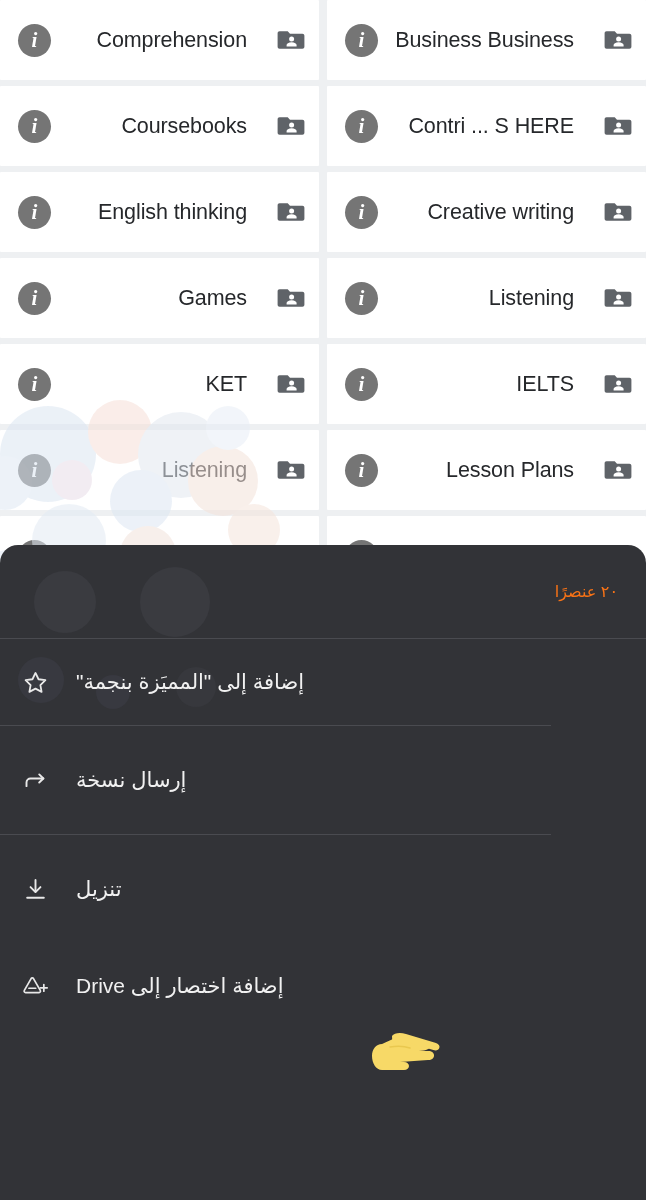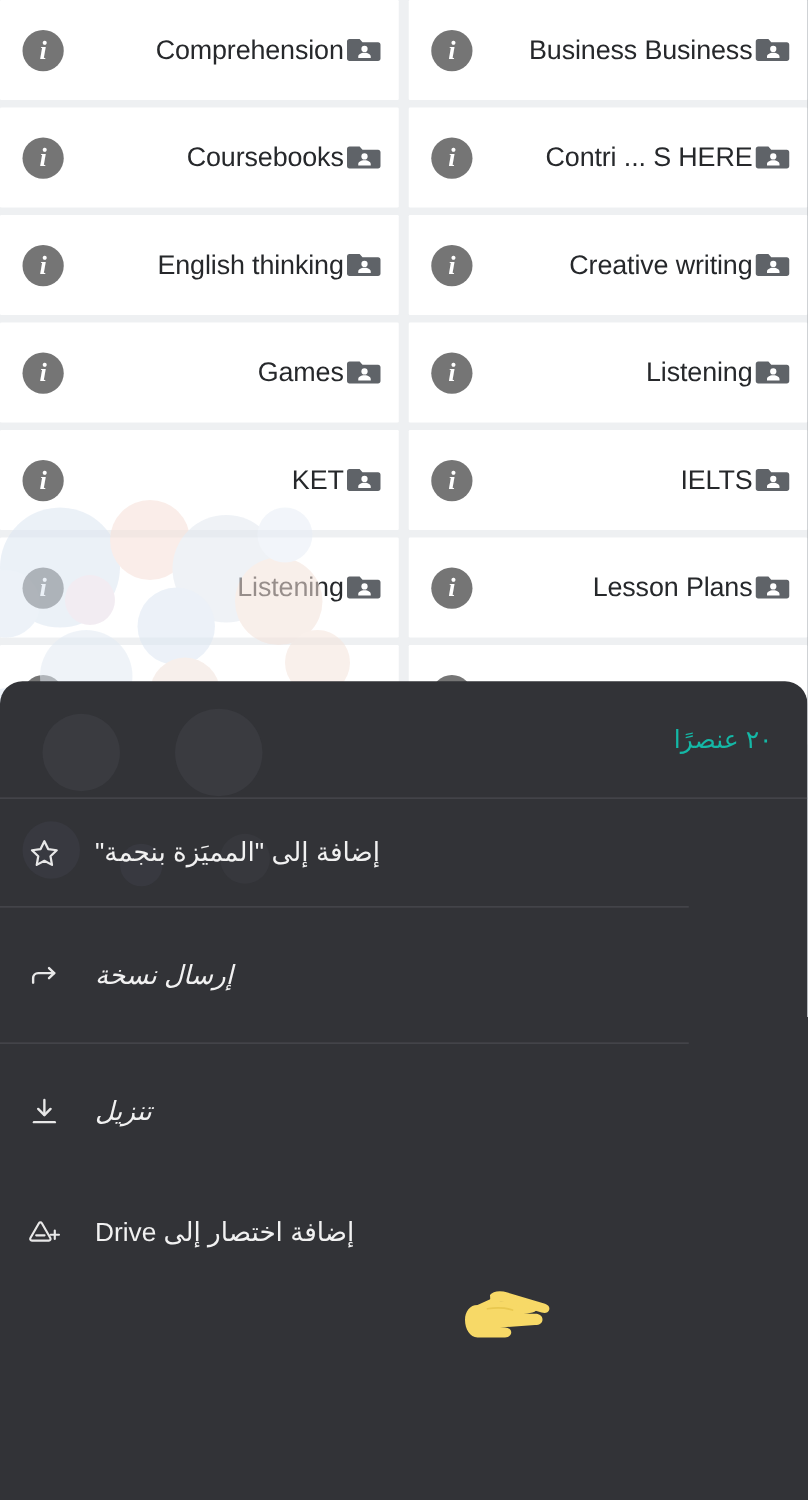--- a/index.html
+++ b/index.html
@@ -49,21 +49,21 @@
     flex:0 0 33px;
     display:flex; align-items:center; justify-content:center;
     color:#ffffff;
     font-family:"Liberation Serif","DejaVu Serif",serif;
     font-size:21px; font-weight:700; font-style:italic;
     line-height:1;
   }
   .card-title {
     flex:1 1 auto;
     text-align:right;
-    padding-right:2px;
+    padding-right:30px;
     font-size:21.5px;
     color:#26282b;
     white-space:nowrap;
     overflow:hidden;
     text-overflow:clip;
     font-weight:400;
     letter-spacing:-.1px;
   }
   .folder-icon { flex:0 0 28px; width:28px; height:24px; }
 
@@ -80,22 +80,22 @@
   #sheet-ghost { position:absolute; inset:0; pointer-events:none; }
   #sheet-ghost .g { position:absolute; border-radius:50%; background:#3a3b40; }
 
   #sheet-header {
     position:relative;
     height:93px;
     display:flex; align-items:center; justify-content:flex-end;
     padding:0 28px;
   }
   #sheet-count {
-    color:#14b8a6;
-    font-size:20px;
+    color:#f97316;
+    font-size:16px;
     direction:rtl;
     white-space:nowrap;
   }
   .divider {
     height:1px; background:#4a4b50;
     margin:0; width:551px;
   }
   .divider.full { width:100%; }
 
   .menu-item {
@@ -111,21 +111,21 @@
     white-space:nowrap;
     text-align:right;
     margin-right:0;
     margin-left:26px;
   }
   .menu-item .mi-icon {
     flex:0 0 30px; width:30px; height:30px;
     display:flex; align-items:center; justify-content:center;
     color:#e8e8e8;
   }
-  .menu-item.tall { height:108px;font-style:italic; }
+  .menu-item.tall { height:108px; }
 
   
   #hand {
     position:absolute;
     left:370px; top:1022px;
     width:100px; height:70px;
     z-index:30;
     pointer-events:none;
   }
 </style>

